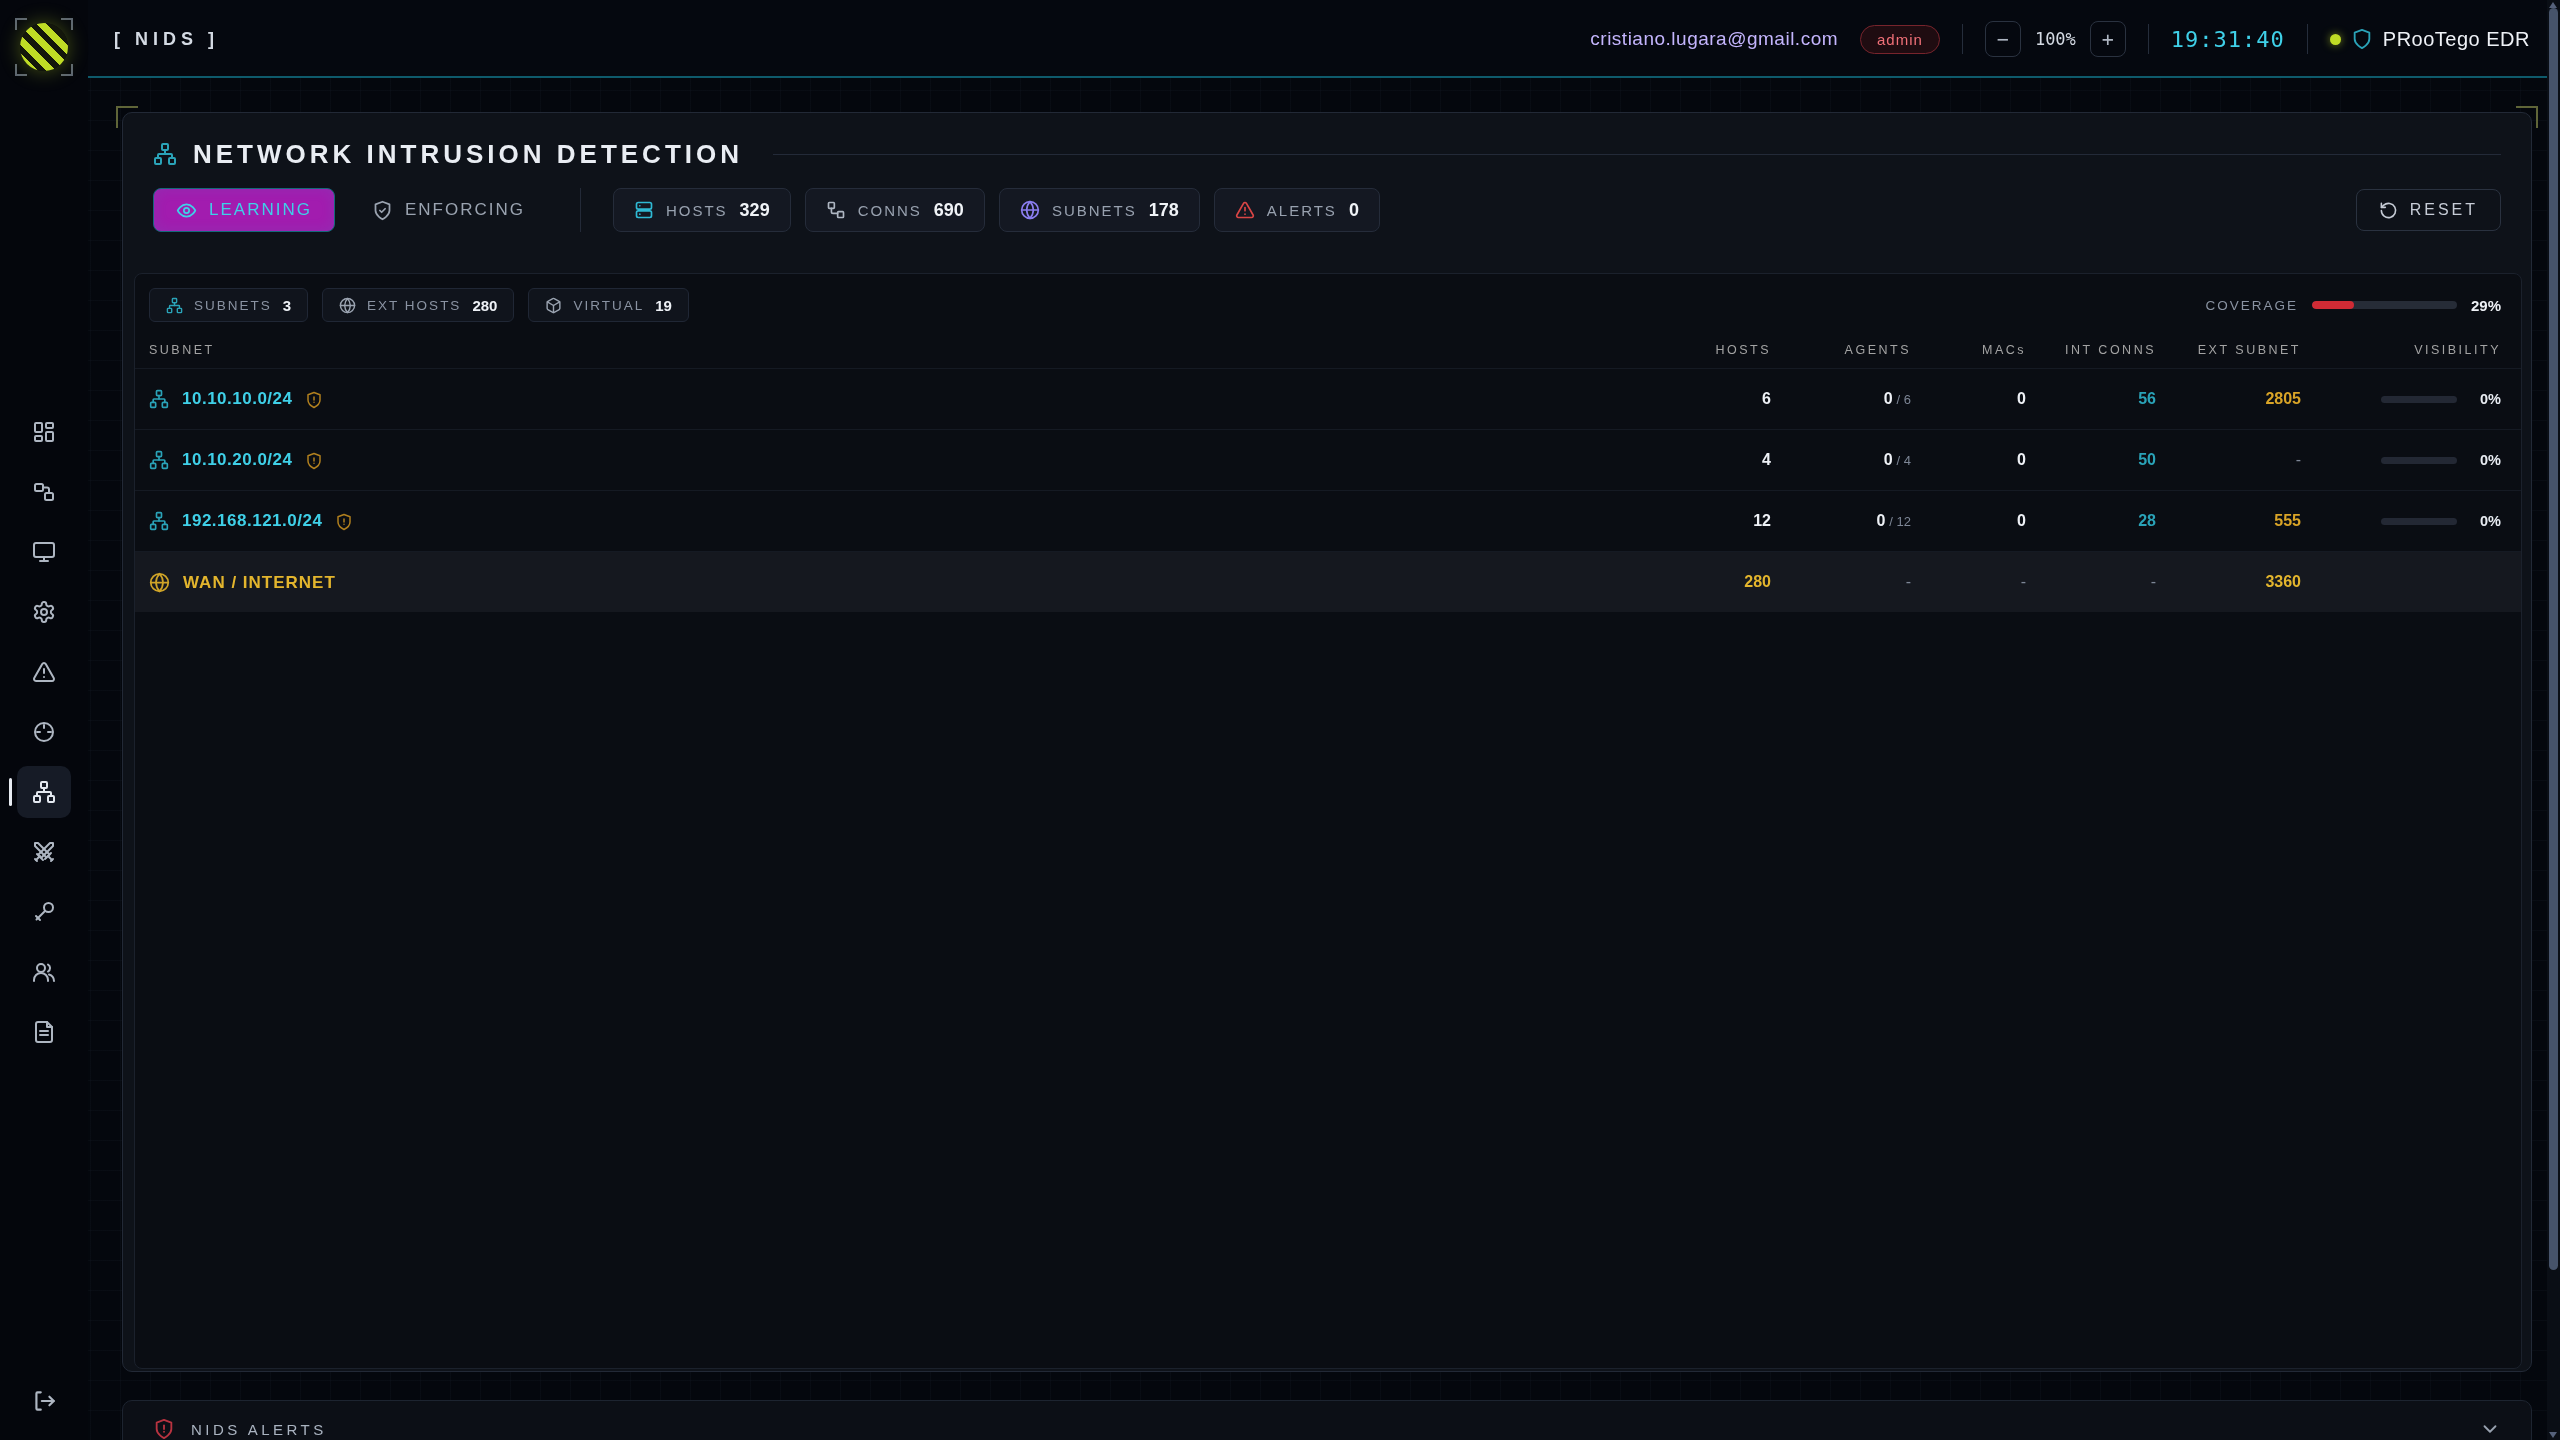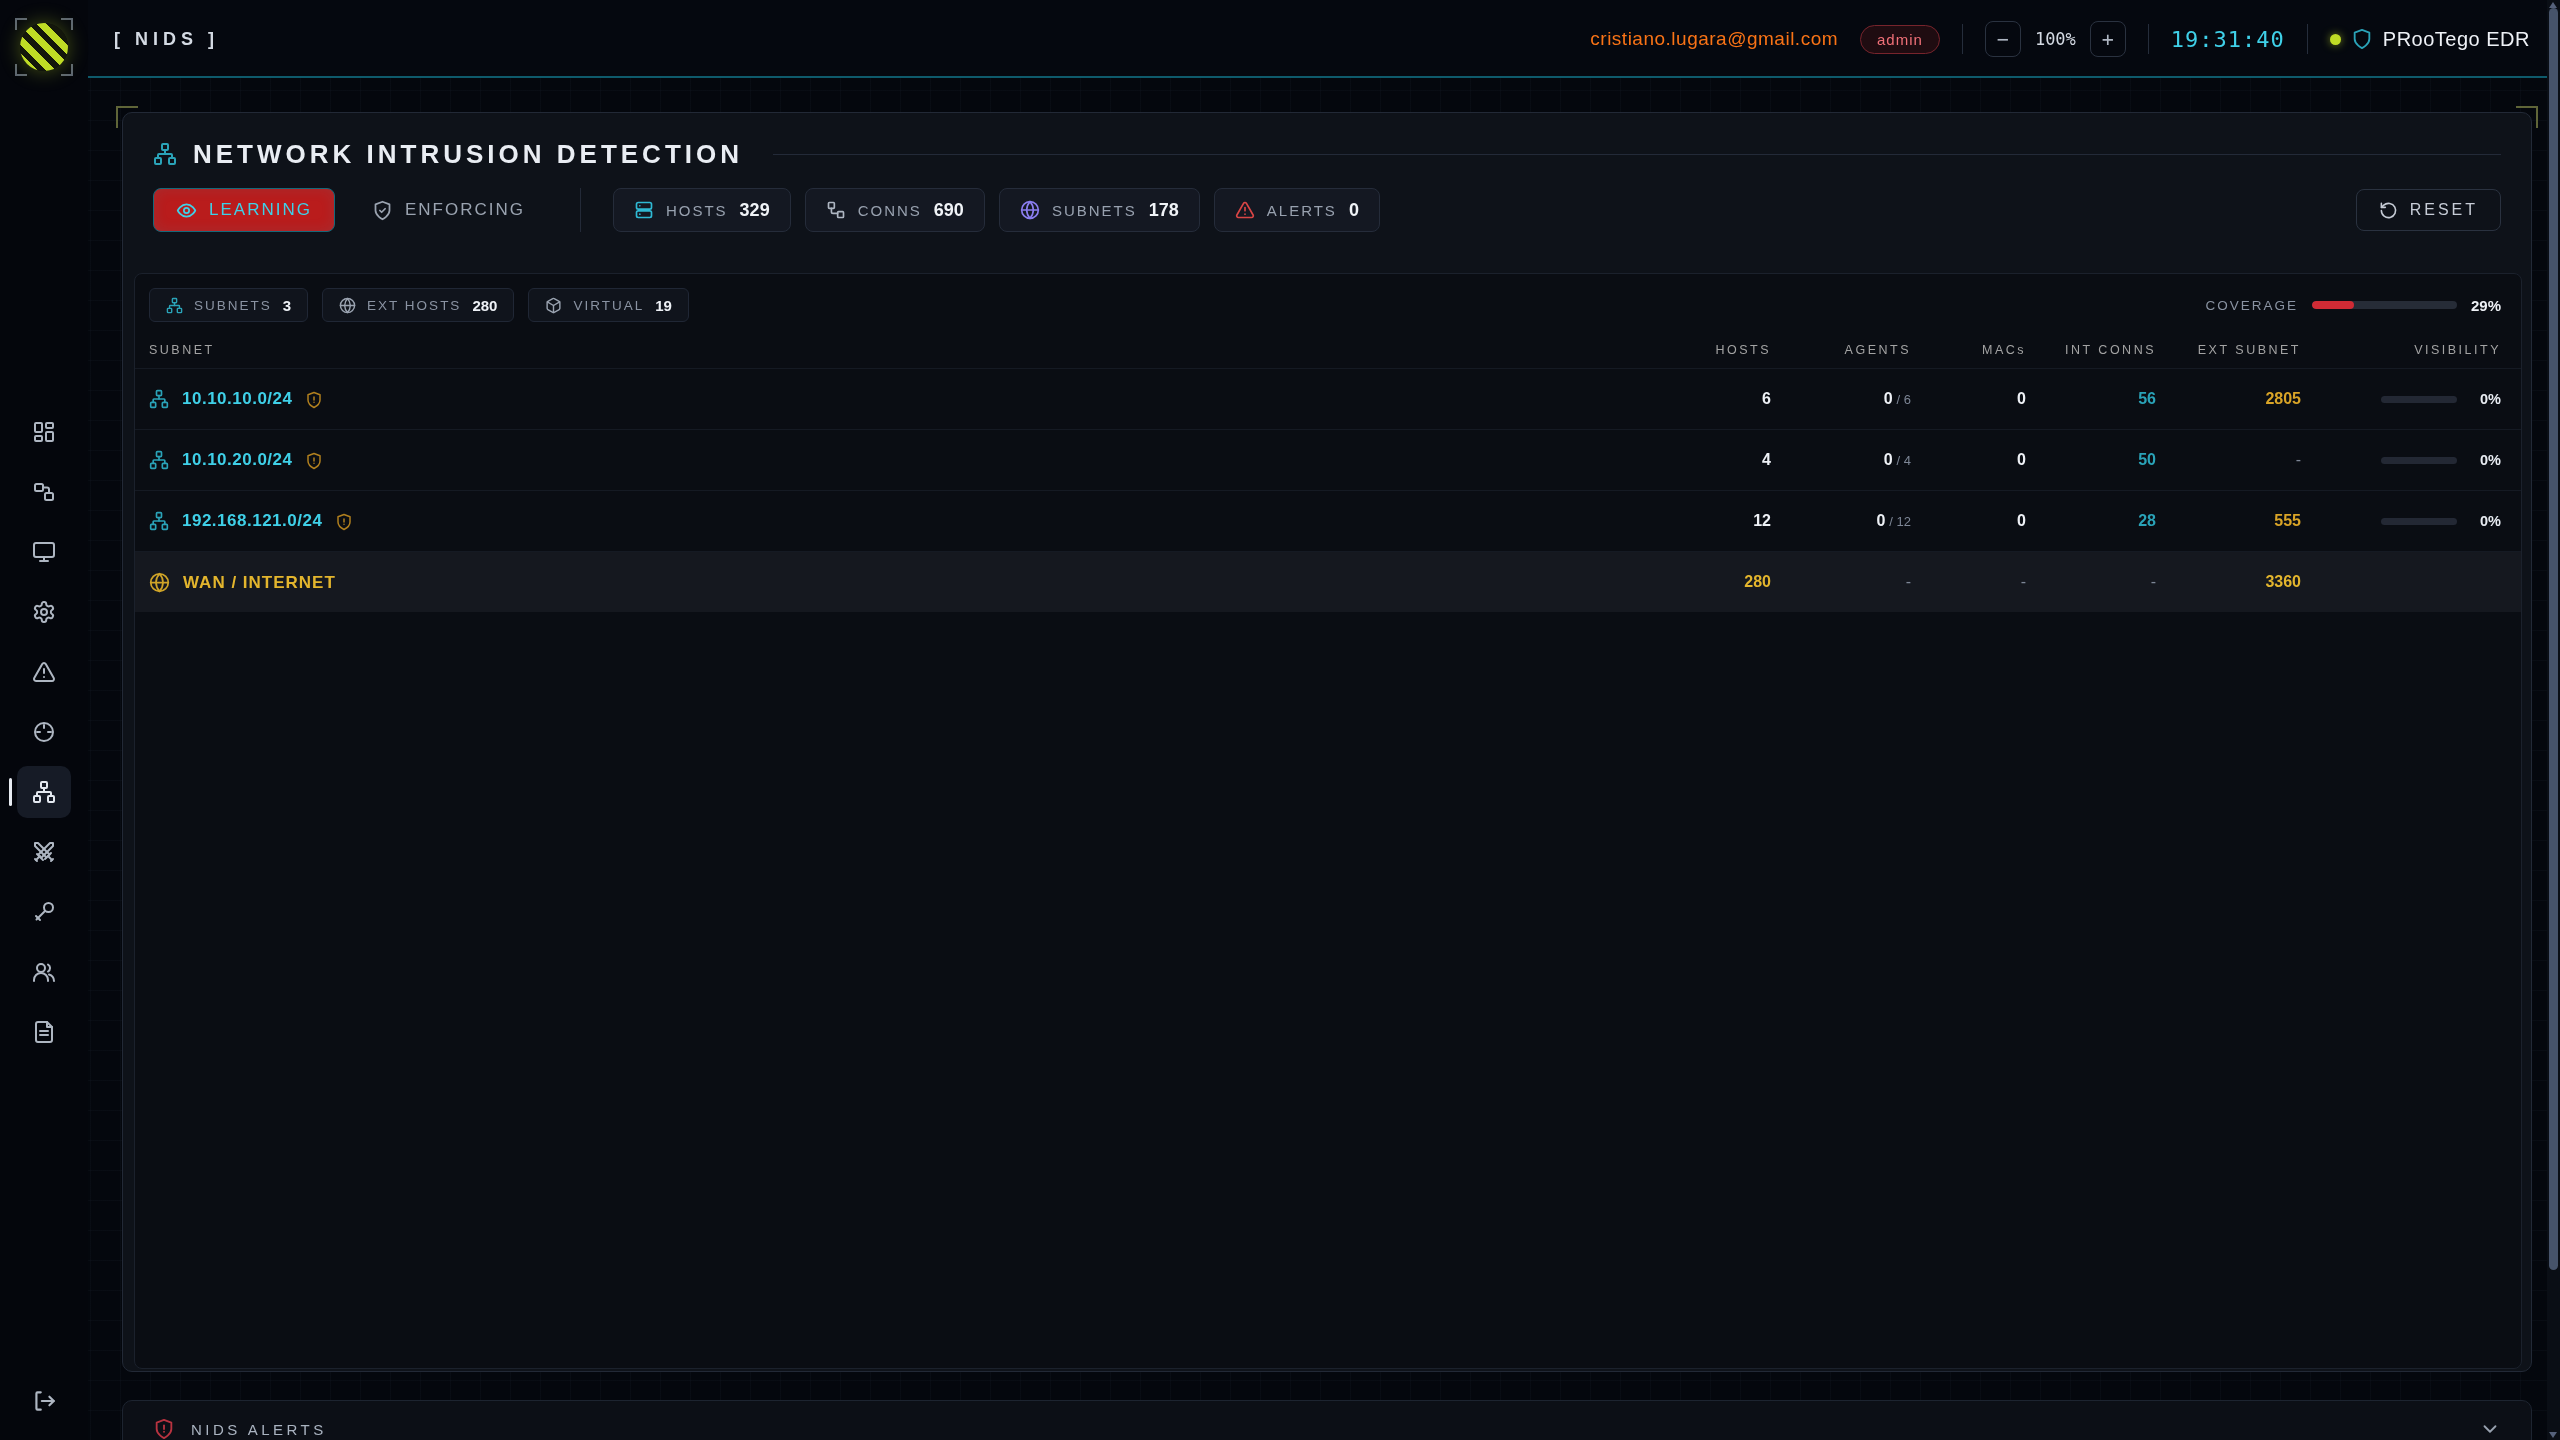--- a/index.html
+++ b/index.html
@@ -49,21 +49,21 @@
   }
   .topbar-rule{position:absolute;left:88px;right:0;bottom:-1px;height:2px;background:var(--teal-line);}
   .app-title{
     position:absolute;left:114px;top:50%;transform:translateY(-50%);
     font-size:18px;font-weight:bold;letter-spacing:5px;color:#d4dae3;
   }
   .topbar-right{
     position:absolute;right:30px;top:0;height:78px;
     display:flex;align-items:center;gap:22px;
   }
-  .user-email{font-size:19px;color:#f97316;letter-spacing:.5px;}
+  .user-email{font-size:19px;color:#c4b5fd;letter-spacing:.5px;}
   .role-badge{
     font-size:15px;color:var(--red-soft);letter-spacing:1px;
     background:rgba(127,29,29,0.22);border:1px solid #77242c;
     border-radius:999px;padding:6px 16px;line-height:1;
   }
   .tb-divider{width:1px;height:30px;background:#252d3b;}
   .zoom-group{display:flex;align-items:center;gap:14px;}
   .zoom-btn{
     width:36px;height:36px;border:1px solid #2a3240;border-radius:8px;
     background:transparent;color:#aeb6c2;font-size:20px;
@@ -124,21 +124,21 @@
   .controls-row{
     display:flex;align-items:center;gap:14px;
     padding:18px 30px 0 30px;height:64px;
   }
   .mode-btn{
     display:flex;align-items:center;gap:12px;height:44px;padding:0 22px;
     border-radius:8px;font-size:17px;letter-spacing:2px;cursor:pointer;
     border:1px solid transparent;background:transparent;color:var(--txt-dim);
   }
   .mode-btn.active{
-    background:#b91c1c;border-color:#15687a;color:var(--cyan);
+    background:#a21caf;border-color:#15687a;color:var(--cyan);
     box-shadow:0 0 14px rgba(34,170,200,.12) inset;
   }
   .ctrl-divider{width:1px;height:44px;background:#232a38;margin:0 18px;}
   .stat-chip{
     display:flex;align-items:center;gap:12px;height:44px;padding:0 20px;
     background:var(--chip-bg);border:1px solid var(--chip-border);border-radius:8px;
   }
   .stat-label{font-size:15px;letter-spacing:2px;color:#98a1af;}
   .stat-value{font-size:18px;font-weight:bold;color:#f0f3f7;}
   .reset-btn{

